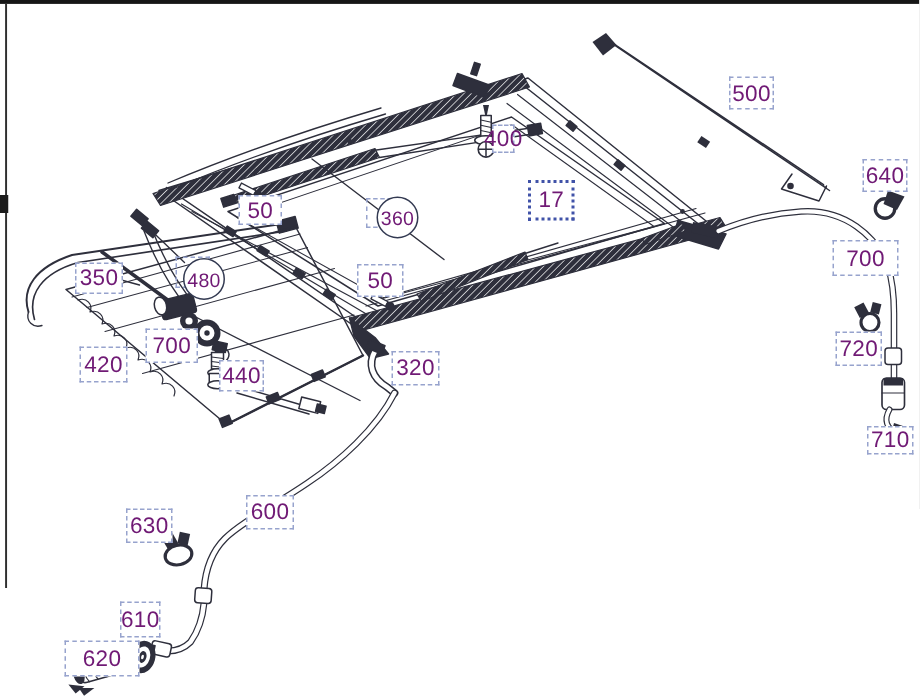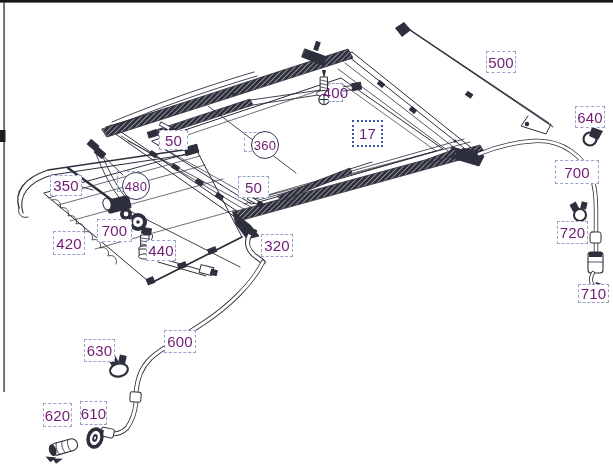--- a/index.html
+++ b/index.html
@@ -239,21 +239,21 @@
 <div class="lbl circle" style="left:251px;top:131px;width:28px;height:28px">360</div>
 <div class="lbl" style="left:328px;top:83px;width:15px;height:19px">400</div>
 <div class="lbl" style="left:97px;top:219px;width:35px;height:23px">700</div>
 <div class="lbl" style="left:146px;top:240px;width:30px;height:21px">440</div>
 <div class="lbl" style="left:50px;top:175px;width:32px;height:21px">350</div>
 <div class="lbl" style="left:53px;top:231px;width:32px;height:24px">420</div>
 <div class="lbl circle" style="left:122px;top:172px;width:28px;height:28px">480</div>
 <div class="lbl" style="left:486px;top:51px;width:30px;height:22px">500</div>
 <div class="lbl" style="left:164px;top:330px;width:32px;height:23px">600</div>
 <div class="lbl" style="left:80px;top:401px;width:27px;height:24px">610</div>
-<div class="lbl" style="left:43px;top:403px;width:29px;height:24px">620</div>
+<div class="lbl" style="left:43px;top:427px;width:50px;height:24px">620</div>
 <div class="lbl" style="left:84px;top:339px;width:31px;height:23px">630</div>
 <div class="lbl" style="left:261px;top:234px;width:32px;height:23px">320</div>
 <div class="lbl" style="left:555px;top:160px;width:44px;height:24px">700</div>
 <div class="lbl" style="left:578px;top:284px;width:31px;height:19px">710</div>
 <div class="lbl" style="left:557px;top:221px;width:31px;height:23px">720</div>
 <div class="lbl" style="left:575px;top:106px;width:30px;height:22px">640</div>
 
 </div>
 
 </body></html>

